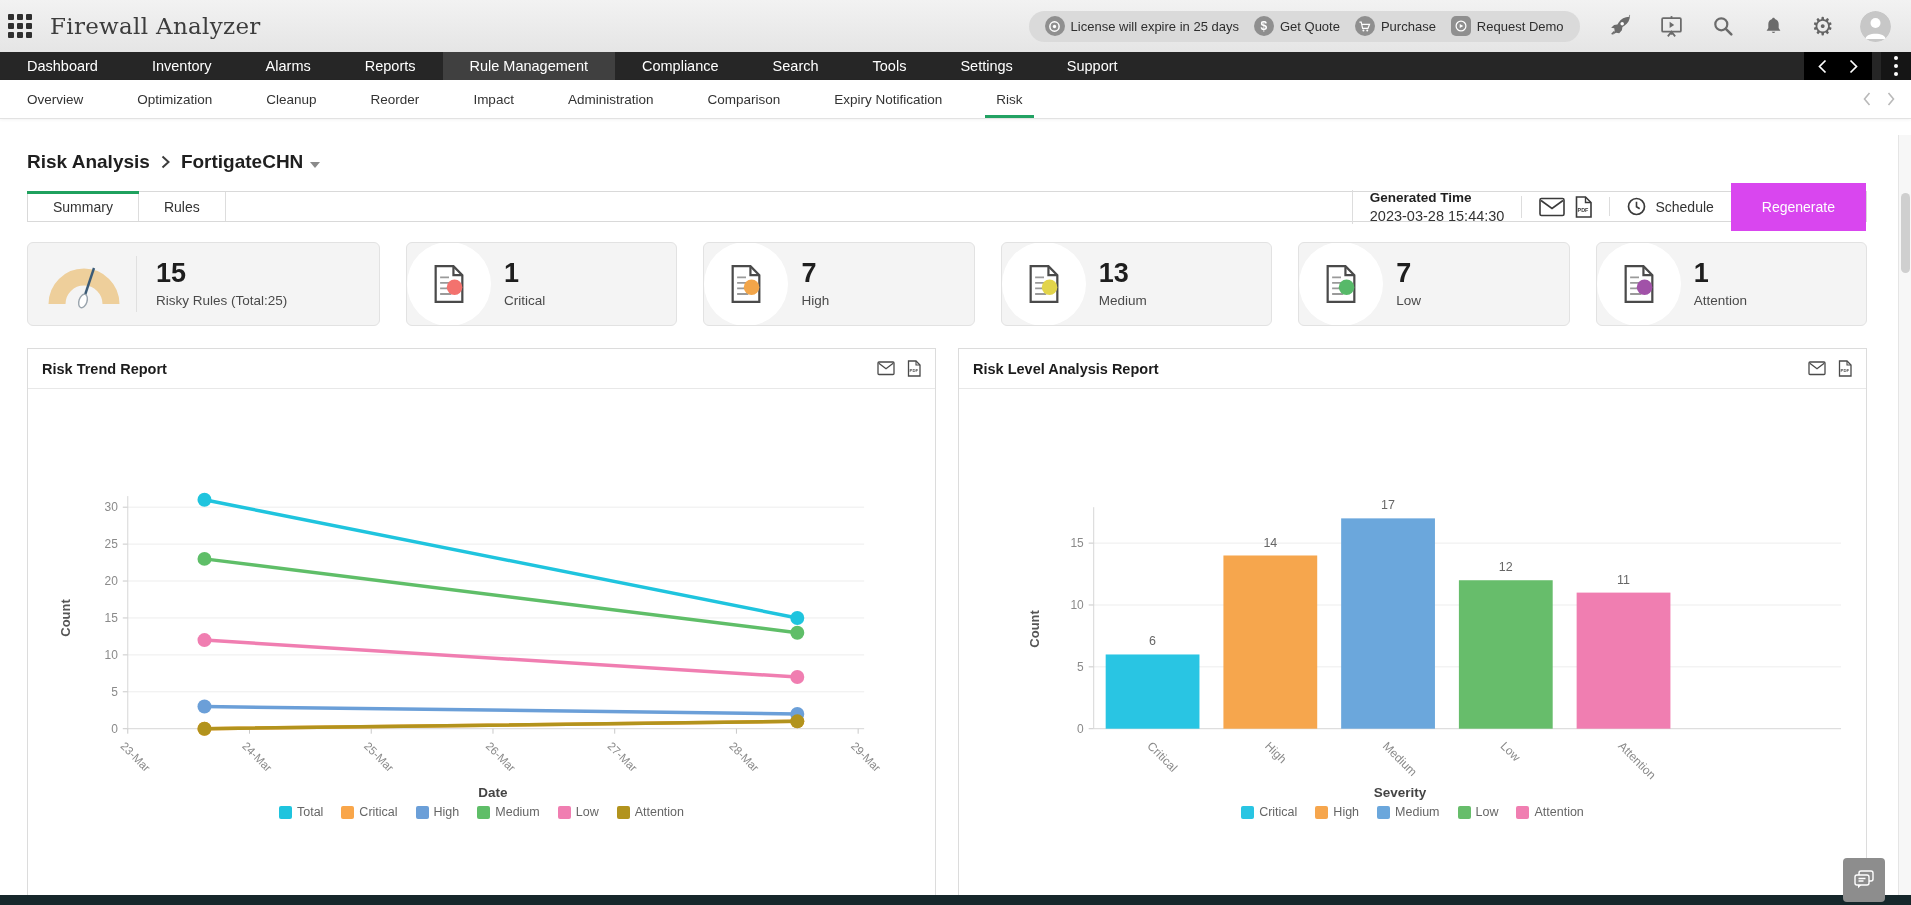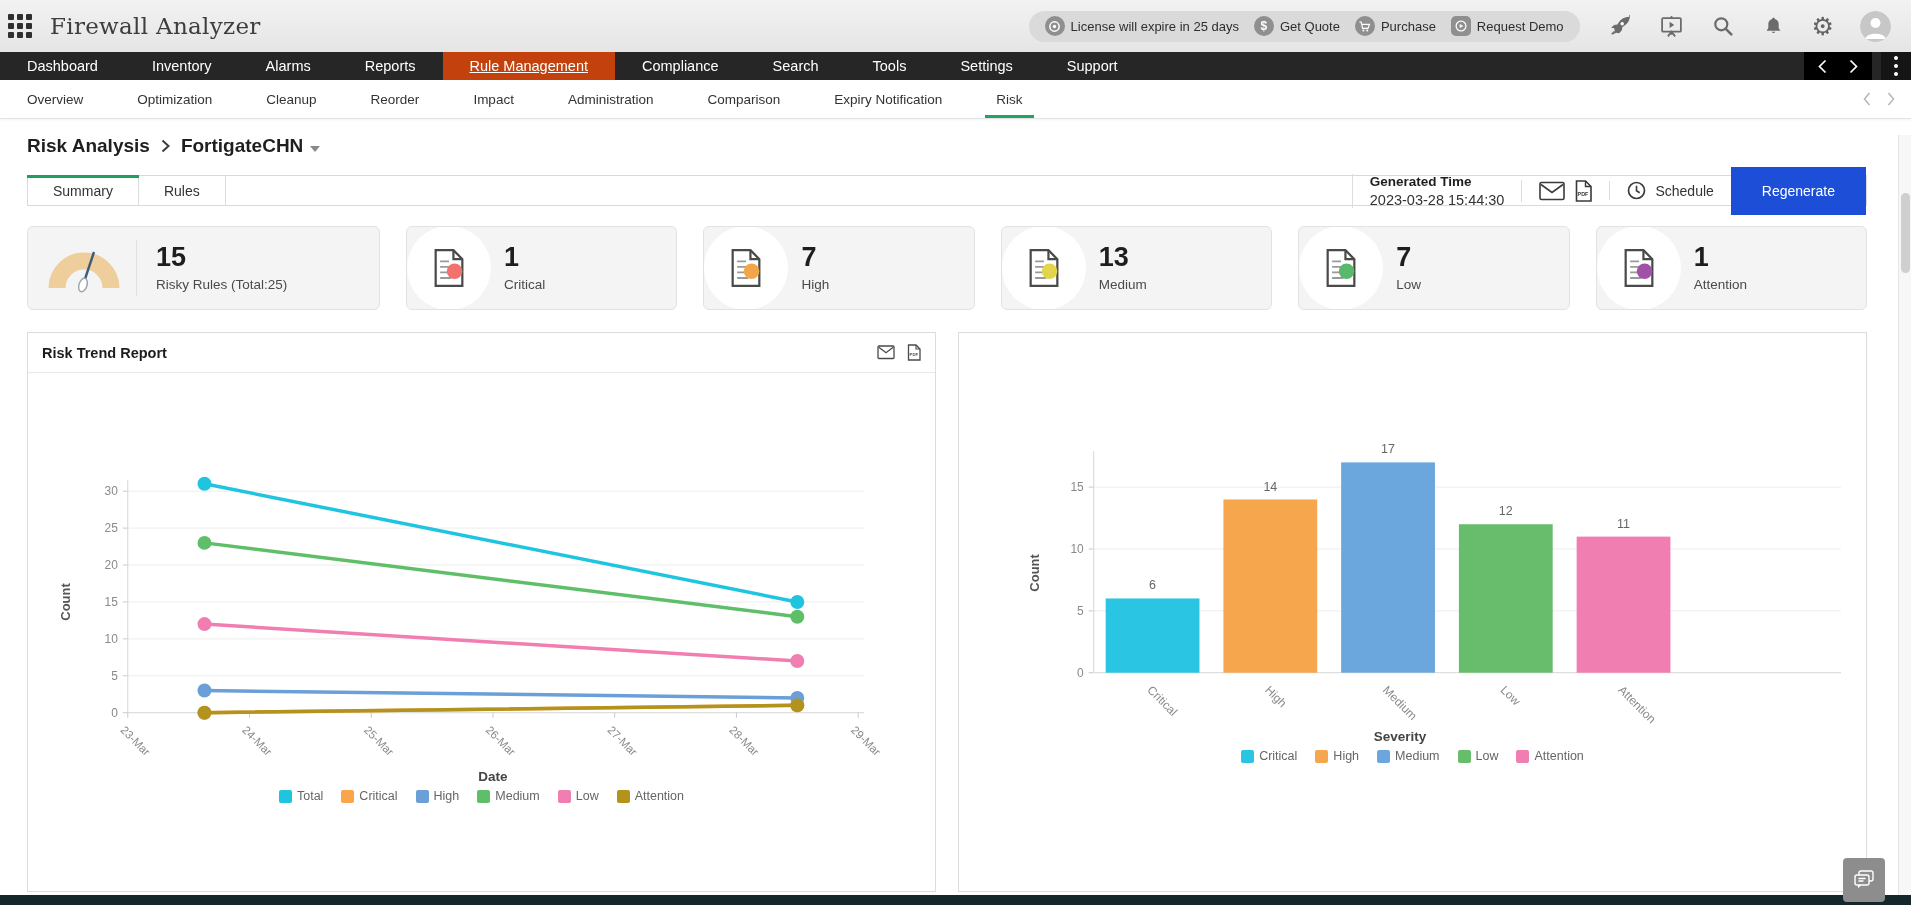--- a/index.html
+++ b/index.html
@@ -18,54 +18,54 @@
   .badge { width: 20px; height: 20px; border-radius: 50%; background: #8f8f8f; color: #fff; display: flex; align-items: center; justify-content: center; font-size: 12px; font-weight: bold; flex-shrink: 0; }
   .badge.square { border-radius: 5px; }
   .tb-icon { margin-left: 27px; color: #6b6b6b; display: flex; align-items: center; cursor: pointer; }
   .gear-glyph { font-size: 25px; line-height: 1; color: #646464; }
   .avatar { width: 31px; height: 31px; border-radius: 50%; margin-left: 26px; overflow: hidden; cursor: pointer; }
 
   
   .mainnav { height: 28px; background: #262626; display: flex; align-items: stretch; justify-content: space-between; text-align: center; }
   #main-nav-items { display: flex; align-items: stretch; }
   .nav-item { padding: 0 27px; display: flex; align-items: center; color: #fff; font-size: 14.5px; cursor: pointer; white-space: nowrap; }
-  .nav-item.active { background: #c2410c; text-decoration: underline; }
+  .nav-item.active { background: #404040; }
   .nav-right { display: flex; align-items: stretch; }
   .nav-scroll { background: #000; display: flex; align-items: center; gap: 22px; padding: 0 14px; }
   .nav-scroll span { display: flex; cursor: pointer; }
   .nav-kebab { width: 30px; margin-left: 9px; background: #151515; display: flex; flex-direction: column; align-items: center; justify-content: center; gap: 4px; cursor: pointer; }
   .nav-kebab i { width: 4px; height: 4px; border-radius: 50%; background: #fff; }
 
   
   .subnav { height: 39px; background: #fff; border-bottom: 1px solid #e2e2e2; box-shadow: 0 1px 3px rgba(0,0,0,.05); display: flex; align-items: stretch; justify-content: space-between; }
   #subnav-items { display: flex; align-items: stretch; }
   .subnav-item { padding: 0 27px; display: flex; align-items: center; font-size: 13.5px; color: #333; cursor: pointer; position: relative; white-space: nowrap; }
   .subnav-item.active::after { content: ""; position: absolute; left: 16px; right: 16px; bottom: 0; height: 3px; background: #22a263; }
   .subnav-chevrons { display: flex; align-items: center; gap: 16px; padding-right: 16px; }
   .subnav-chevrons span { display: flex; cursor: pointer; }
 
   
   .content { padding: 0 44px 0 27px; }
-  .breadcrumb { margin-top: 16px; display: flex; align-items: center; gap: 11px; font-size: 19px; font-weight: bold; color: #1f1f1f; }
+  .breadcrumb { margin-top: 32px; display: flex; align-items: center; gap: 11px; font-size: 19px; font-weight: bold; color: #1f1f1f; }
   .crumb-sep { display: flex; }
   .caret-down { width: 0; height: 0; border-left: 5px solid transparent; border-right: 5px solid transparent; border-top: 6px solid #8a8a8a; margin-top: 5px; cursor: pointer; }
   .crumb-device { display: flex; align-items: center; gap: 7px; cursor: pointer; }
 
   
   .toolbar { margin-top: 18px; height: 31px; border: 1px solid #d9d9d9; background: #fff; display: flex; align-items: stretch; justify-content: space-between; }
   .tabs { display: flex; align-items: stretch; }
   .tab { padding: 0 25px; display: flex; align-items: center; font-size: 14px; color: #333; border-right: 1px solid #ddd; cursor: pointer; position: relative; }
   .tab.active::before { content: ""; position: absolute; top: -1px; left: -1px; right: -1px; height: 3px; background: #1fa15e; }
   .toolbar-right { display: flex; align-items: center; }
   .tsec { display: flex; align-items: center; gap: 9px; padding: 0 17px; border-left: 1px solid #ddd; font-size: 14px; color: #333; cursor: pointer; }
   .tsec.static { cursor: default; }
   .gen { flex-direction: column; align-items: flex-start; justify-content: center; gap: 3px; }
   .gen-label { font-weight: bold; font-size: 13.5px; color: #1e1e1e; }
   .gen-value { font-size: 14.5px; color: #333; }
-  .regen { background: #1d4ed8; color: #fff; border: none; padding: 16px 31px; font-size: 14px; font-family: inherit; cursor: pointer; }
+  .regen { background: #d946ef; color: #fff; border: none; padding: 16px 31px; font-size: 14px; font-family: inherit; cursor: pointer; }
 
   
   .cards { display: flex; gap: 26px; margin-top: 20px; }
   .card { background: #f4f4f4; border: 1px solid #e2e2e2; border-radius: 6px; height: 84px; display: flex; align-items: center; overflow: hidden; flex: 1; }
   .card.first { flex: 0 0 353px; }
   .card-iconwrap { width: 84px; height: 84px; border-radius: 50%; background: #fff; flex-shrink: 0; display: flex; align-items: center; justify-content: center; margin-right: 13px; }
   .gauge-wrap { margin: 0 16px 0 20px; display: flex; }
   .vdiv { width: 1px; height: 56px; background: #e0e0e0; margin-right: 19px; flex-shrink: 0; }
   .card-text { display: flex; flex-direction: column; }
   .card-num { font-size: 27px; font-weight: bold; color: #1e1e1e; line-height: 1; }
@@ -482,20 +482,38 @@
             <span>Low</span>
           </span>
           <span class="lg">
             <span class="sw" style="background:#b2931d"></span>
             <span>Attention</span>
           </span>
         </div>
     </section>
 
     <section class="panel">
+      <header>
+        <h3>Risk Level Analysis Report</h3>
+        <div class="hicons">
+          <span>
+              <svg width="18" height="15" viewBox="0 0 18 15" fill="none" stroke="#4a4a4a" stroke-width="1.3">
+                <rect x="1" y="1" width="16" height="12.5" rx="1"></rect>
+                <path d="M1.8 2.3l7.2 5.5 7.2-5.5"></path>
+              </svg>
+            </span>
+          <span>
+              <svg width="14" height="17" viewBox="0 0 14 17">
+                <path d="M1.5 1h7.5L13 5v11H1.5z" fill="#fff" stroke="#4a4a4a" stroke-width="1.3"></path>
+                <path d="M9 1v4h4" fill="none" stroke="#4a4a4a" stroke-width="1.1"></path>
+                <text x="2.6" y="12.2" font-size="4.2" font-weight="bold" fill="#4a4a4a">PDF</text>
+              </svg>
+            </span>
+        </div>
+      </header>
       <svg class="chart" id="bar-chart" viewBox="0 0 909 414">
           <line x1="130" y1="340" x2="135" y2="340" stroke="#c9c9c9"></line>
           <text x="125" y="344" text-anchor="end" font-size="12" fill="#8a8a8a">0</text>
           <line x1="135" y1="278" x2="884" y2="278" stroke="#ededed"></line>
           <line x1="130" y1="278" x2="135" y2="278" stroke="#c9c9c9"></line>
           <text x="125" y="282" text-anchor="end" font-size="12" fill="#8a8a8a">5</text>
           <line x1="135" y1="216" x2="884" y2="216" stroke="#ededed"></line>
           <line x1="130" y1="216" x2="135" y2="216" stroke="#c9c9c9"></line>
           <text x="125" y="220" text-anchor="end" font-size="12" fill="#8a8a8a">10</text>
           <line x1="135" y1="154" x2="884" y2="154" stroke="#ededed"></line>

